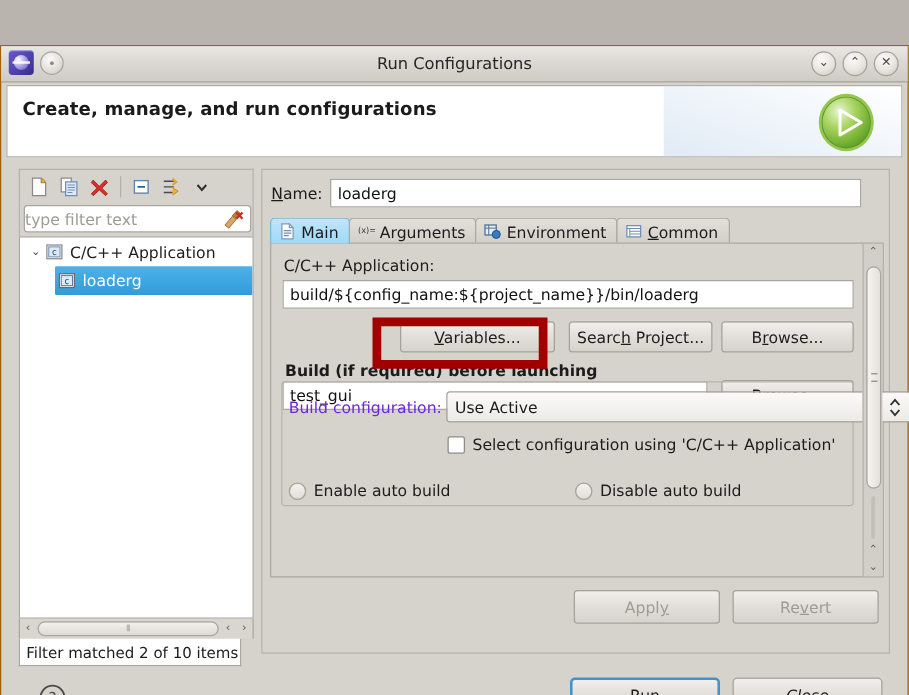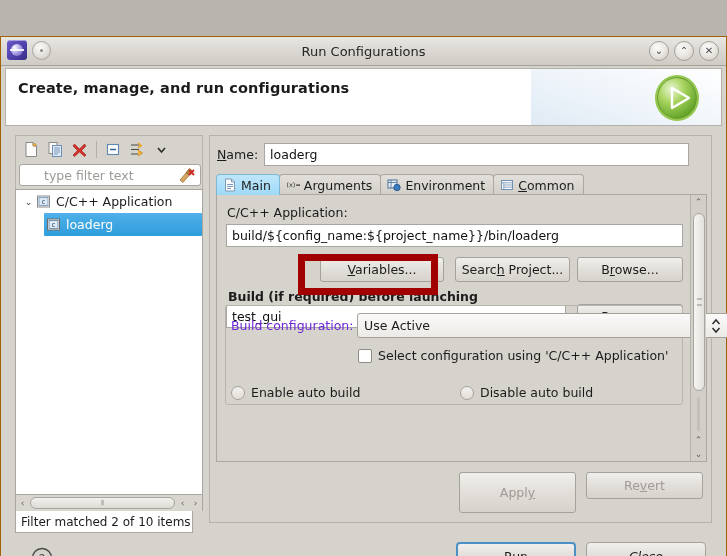--- a/index.html
+++ b/index.html
@@ -119,21 +119,21 @@
     background: #d6d2cc; border-left: 1px solid #b6b2ac; border-right: 1px solid #b6b2ac;
     padding: 2px 3px;
   }
   #filter-input {
     width: 182px; height: 22px;
     background: #fff; border: 1px solid #a9a5a0; border-radius: 3px;
     position: relative;
     display: flex; align-items: center;
   }
   #filter-placeholder {
-    font-size: 12.5px; color: #9e9a95; padding-left: 24px; flex: 1;
+    font-size: 12.5px; color: #9e9a95; padding-left: 0; flex: 1;
   }
   #clear-filter-icon { width: 20px; height: 18px; margin-right: 3px; }
   #tree {
     position: absolute; left: 0; top: 54px; width: 188px; height: 306px;
     background: #ffffff;
     border: 1px solid #a9a5a0;
     overflow: hidden;
   }
   .tree-row {
     height: 23px; display: flex; align-items: center;
@@ -557,21 +557,21 @@
           <div id="vs-track">
             <div id="vs-thumb"></div>
             <div id="vs-rail"></div>
           </div>
           <span class="vs-arrow">⌃</span>
           <span class="vs-arrow">⌄</span>
         </div>
       </div>
 
       <div id="apply-row">
-        <div class="btn disabled" style="left:249px; top:4px; width:117px; height:41px;">
+        <div class="btn disabled" style="left:249px; top:4px; width:117px; height:27px;">
             <span>Appl<u>y</u></span>
           </div>
         <div class="btn disabled" style="left:376px; top:4px; width:117px; height:27px;">
             <span>Re<u>v</u>ert</span>
           </div>
       </div>
     </div>
   </div>
 
   <div id="footer">

